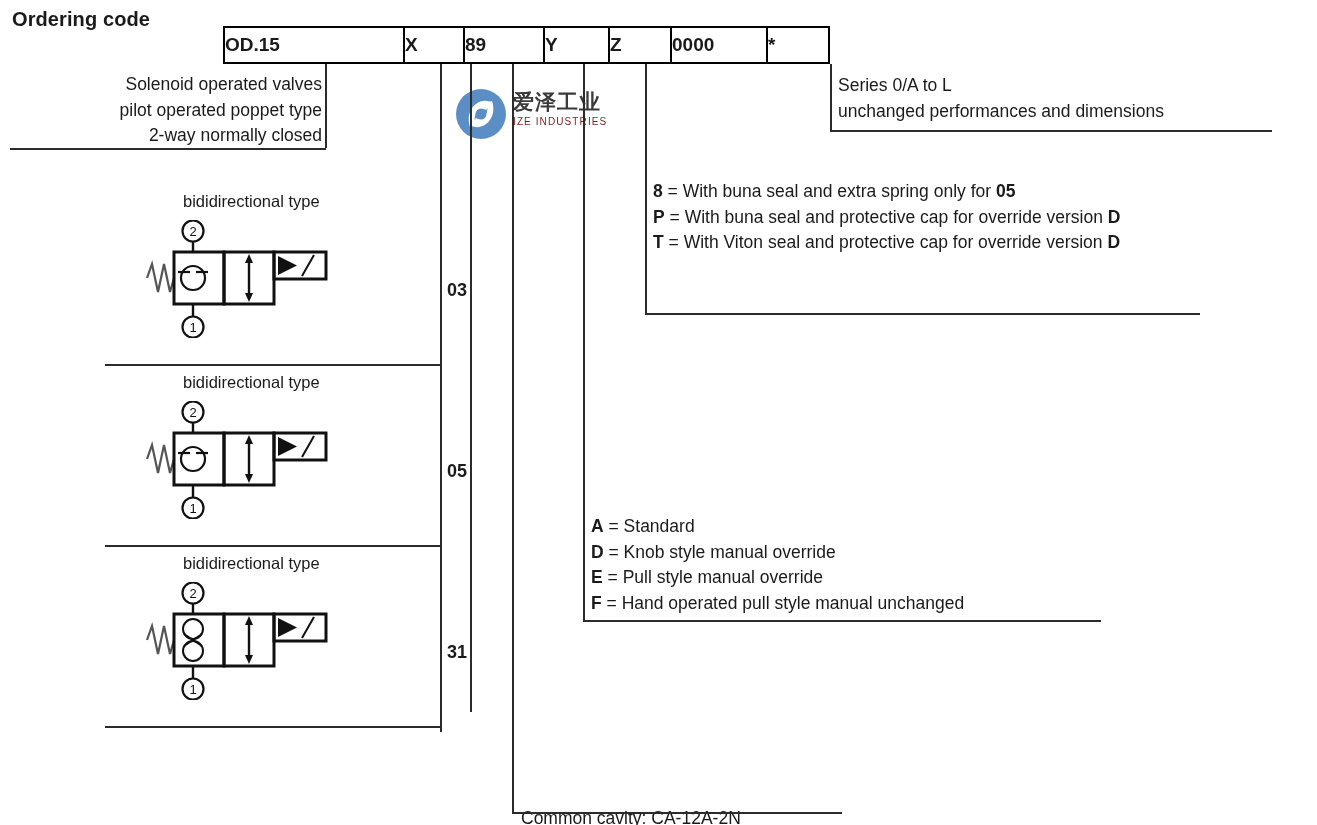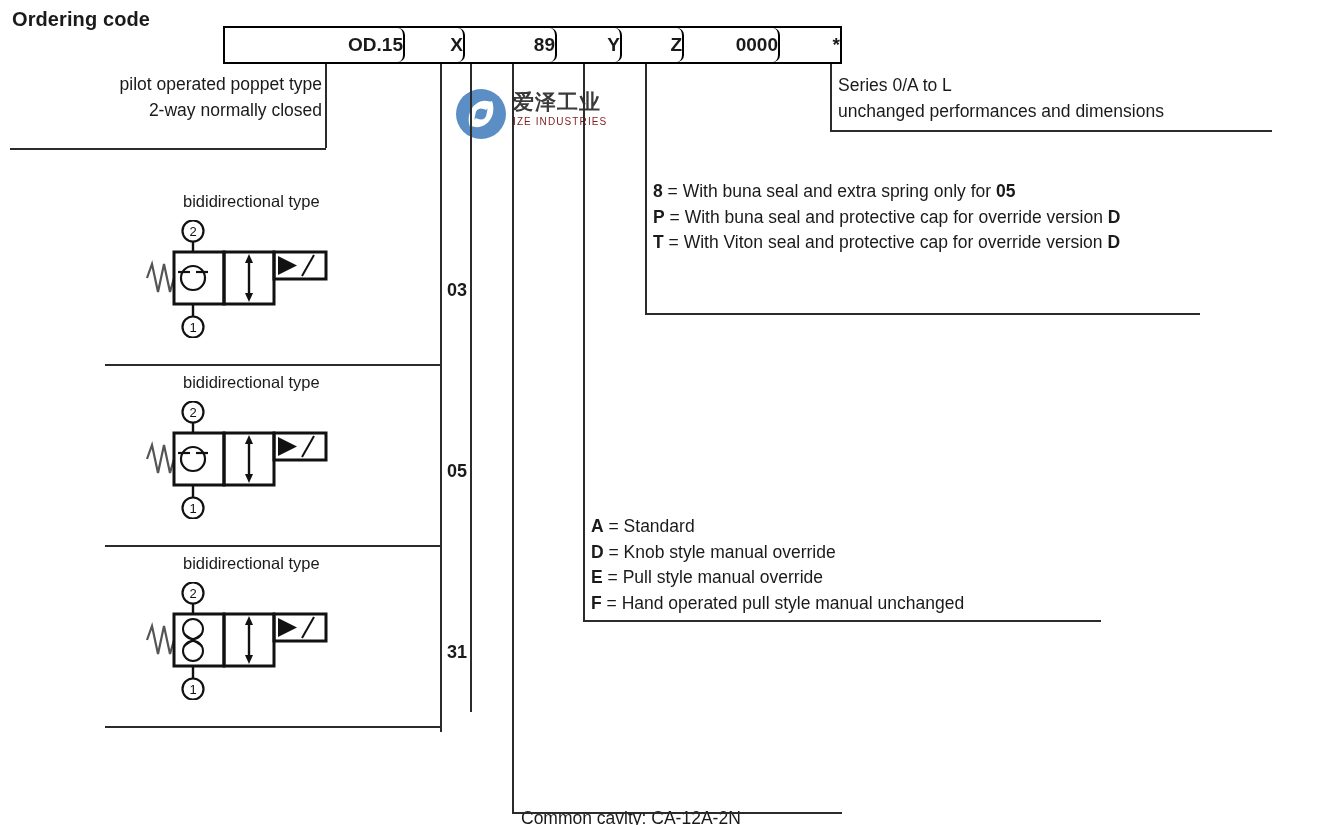--- a/index.html
+++ b/index.html
@@ -8,22 +8,22 @@
     font-family:"Liberation Sans","DejaVu Sans",sans-serif;
     color:#1a1a1a;position:relative;overflow:hidden;
   }
   .abs{position:absolute;}
   .ttl{font-size:20px;font-weight:bold;letter-spacing:.1px;}
 
   
   #code-row{left:223px;top:26px;height:38px;display:flex;border:2.5px solid #000;box-sizing:border-box;}
   .code-cell{
     border-right:2.5px solid #000;box-sizing:border-box;
-    display:flex;align-items:center;justify-content:flex-end;
-    font-size:19px;font-weight:bold;height:100%;border-radius:7px;
+    display:flex;align-items:center;justify-content:flex-start;
+    font-size:19px;font-weight:bold;height:100%;
   }
   .code-cell:last-child{border-right:none;}
 
   
   .vline{background:#2b2b2b;width:1.6px;}
   .hline-thick{background:#2b2b2b;height:2px;}
 
   .txtblock{font-size:17.5px;line-height:25.5px;white-space:nowrap;}
   .txtblock.r{text-align:right;}
   .b{font-weight:bold;}
@@ -44,38 +44,39 @@
 
 <div class="abs ttl" style="left:12px;top:8px;">Ordering code</div>
 
 <div class="abs" id="code-row">
     <div class="code-cell" style="width: 180px;">
       <span>OD.15</span>
     </div>
     <div class="code-cell" style="width: 60px;">
       <span>X</span>
     </div>
-    <div class="code-cell" style="width: 92px;">
+    <div class="code-cell" style="width: 80px;">
       <span>89</span>
     </div>
     <div class="code-cell" style="width: 65px;">
       <span>Y</span>
     </div>
     <div class="code-cell" style="width: 62px;">
       <span>Z</span>
     </div>
     <div class="code-cell" style="width: 96px;">
       <span>0000</span>
     </div>
     <div class="code-cell" style="width: 60px;">
       <span>*</span>
     </div>
   </div>
 
 <div class="abs txtblock r" id="desc-block" style="left:10px;top:72px;width:312px;">
+    <div>Solenoid operated valves</div>
     <div>pilot operated poppet type</div>
     <div>2-way normally closed</div>
   </div>
 
 <div class="abs vline" style="left:325px;top:64px;height:84px;"></div>
 
 <div class="abs hline-thick" style="left:10px;top:148px;width:316px;"></div>
 
 <div class="abs" id="logo-wrap">
   <svg id="logo-mark" viewBox="0 0 52 52">

